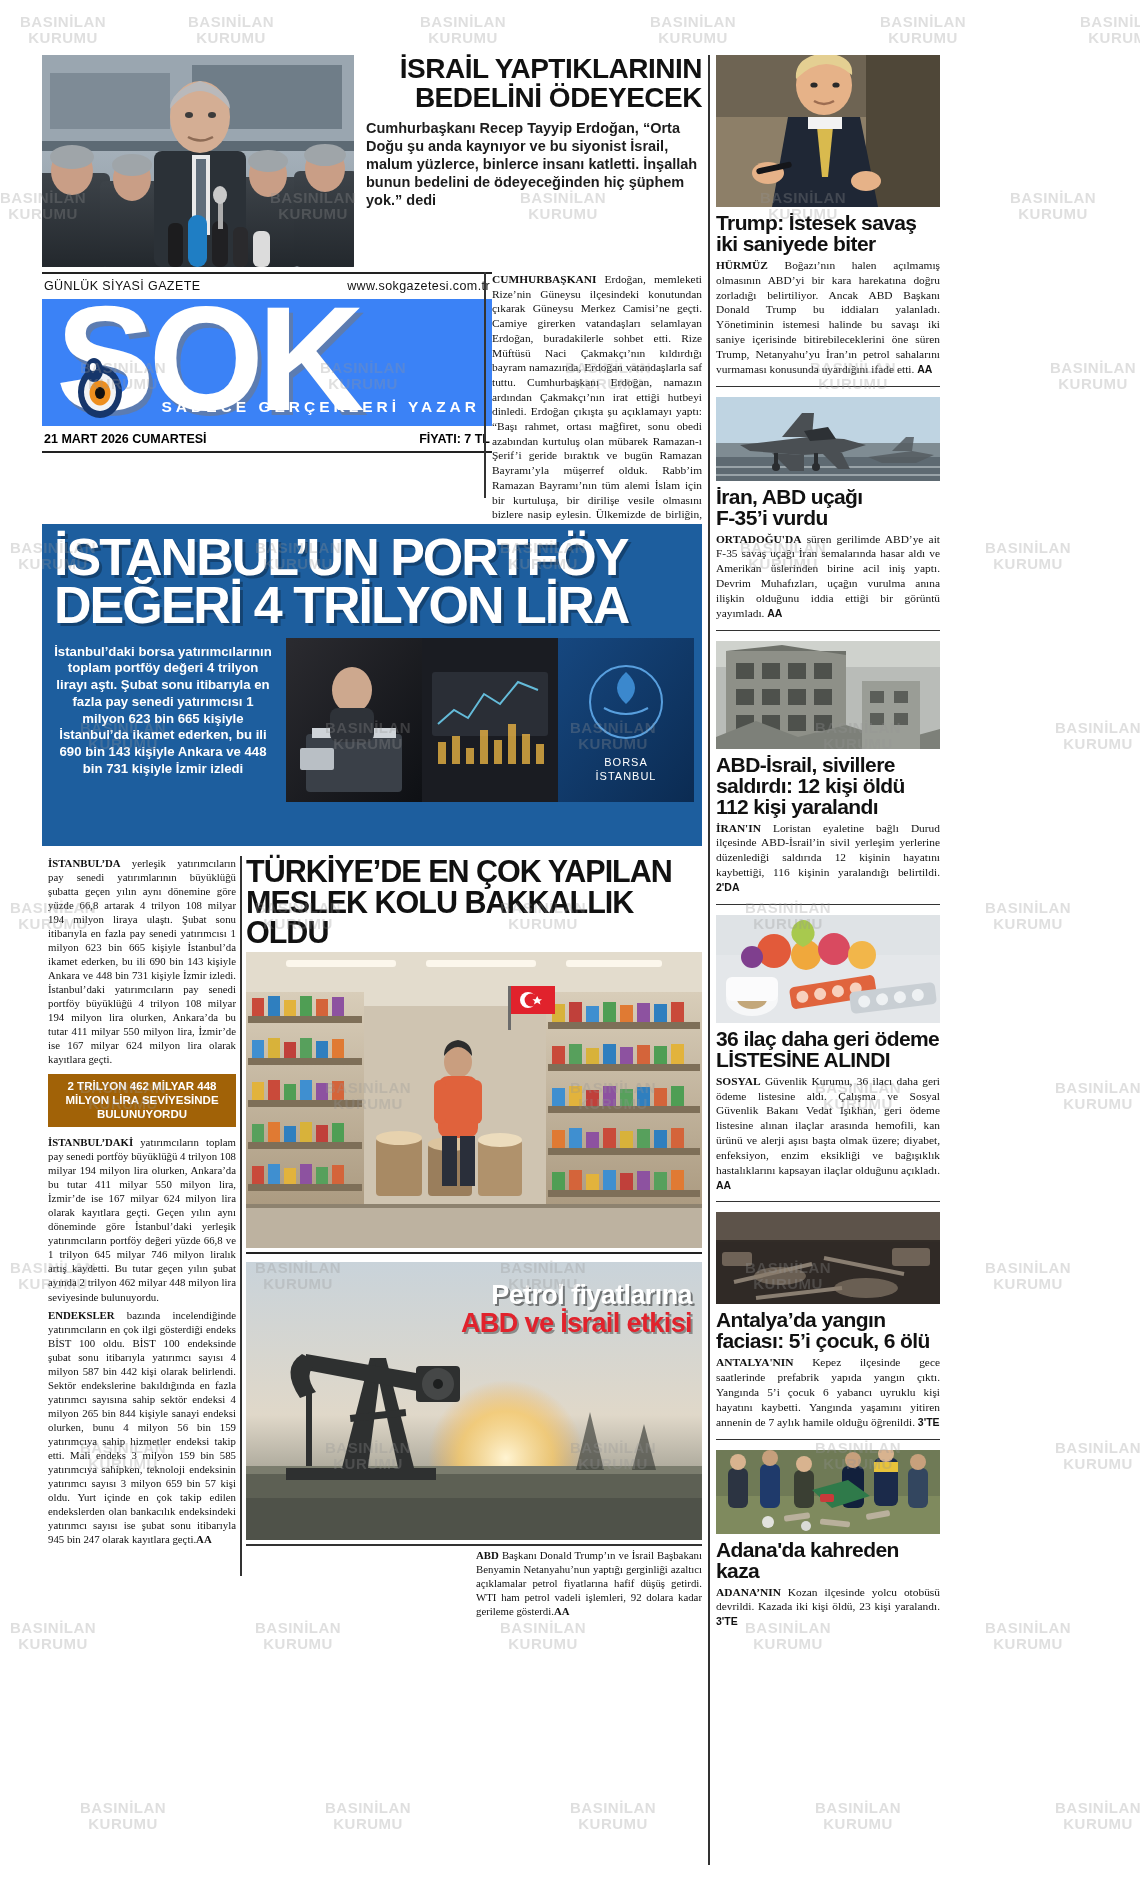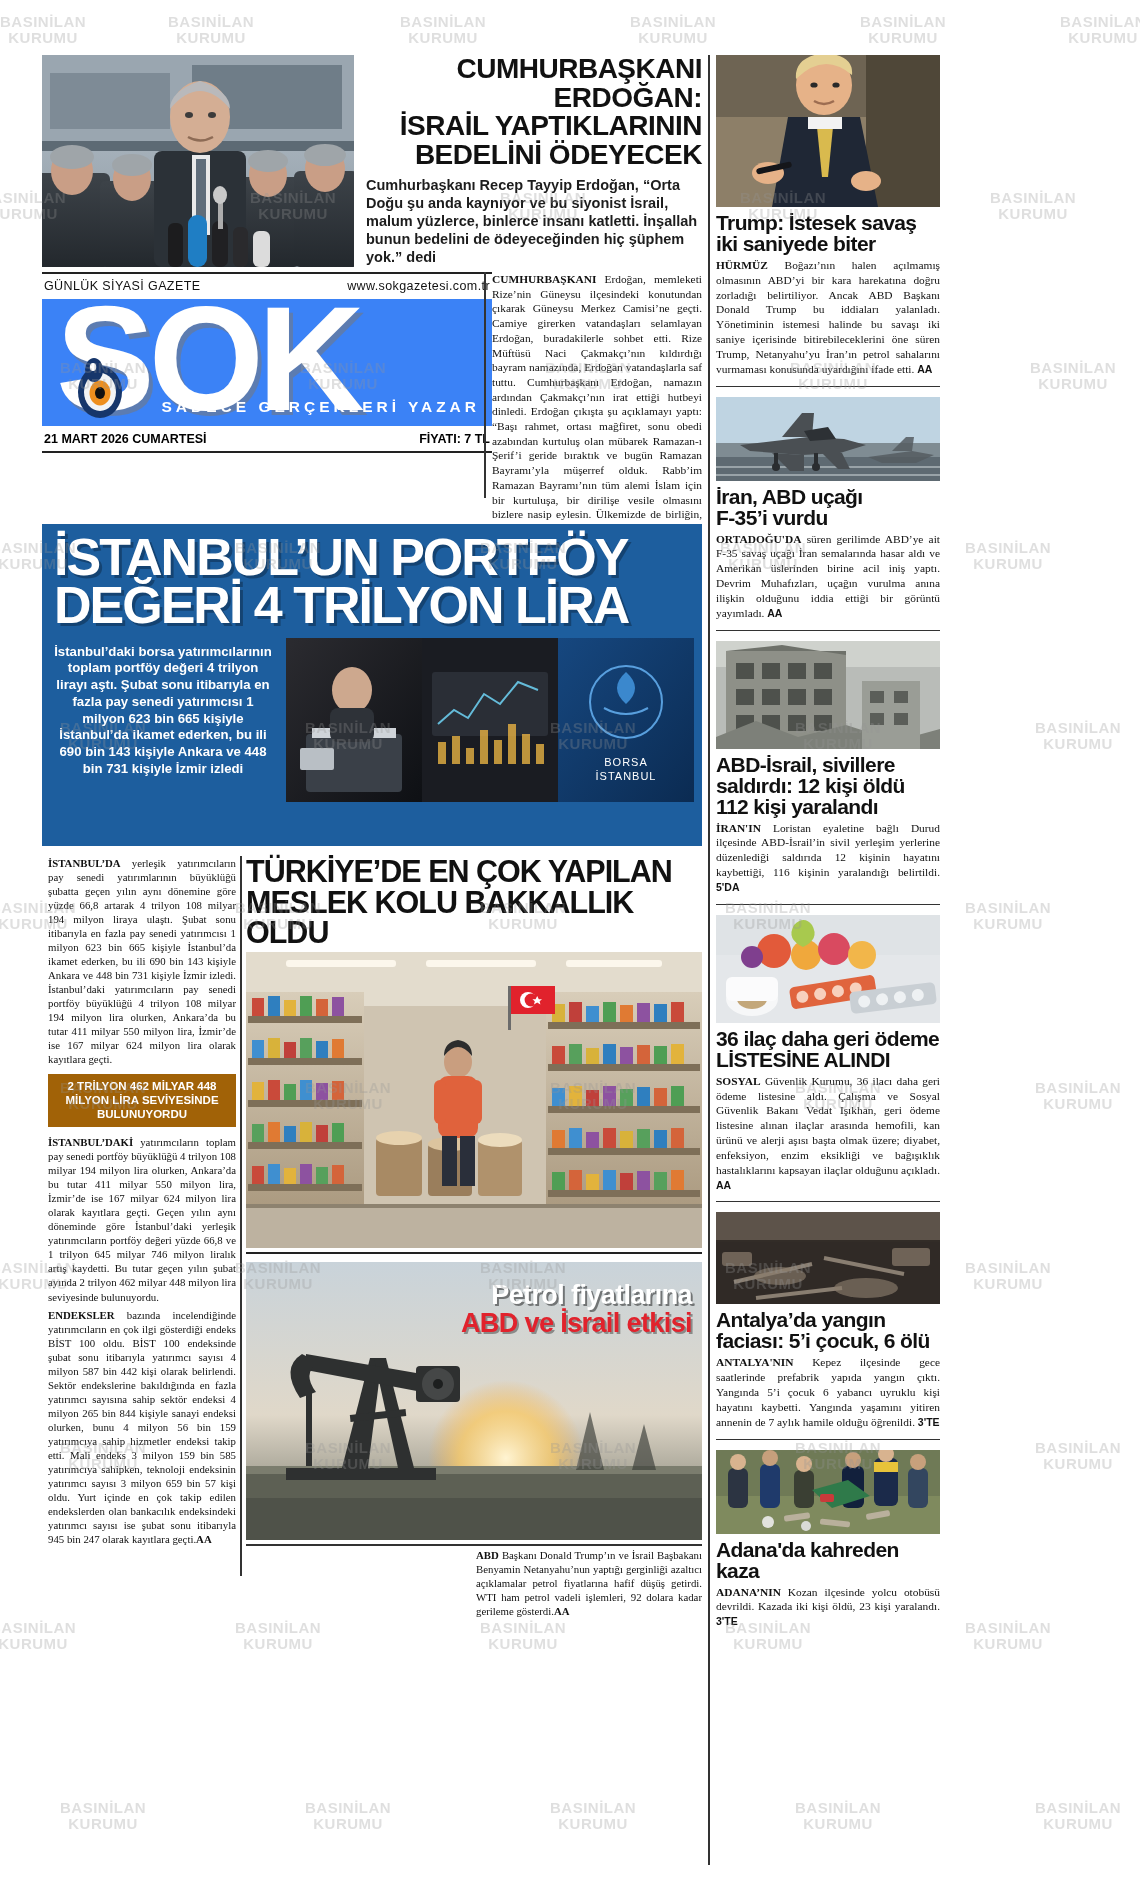--- a/index.html
+++ b/index.html
@@ -5,21 +5,21 @@
   * { box-sizing: border-box; margin: 0; padding: 0; }
   body {
     width: 1140px; height: 1900px;
     background: #ffffff;
     font-family: "Liberation Sans", sans-serif;
     position: relative;
     overflow: hidden;
   }
 
   
-  .wm-layer { position:absolute; inset:0; pointer-events:none; z-index:40; }
+  .wm-layer { position:absolute; inset:0; pointer-events:none; z-index:40;margin-left:20px; }
   .wm { position:absolute; text-align:center; color:rgba(150,150,150,.30);
         font-family:"Liberation Sans",sans-serif; font-weight:bold; font-size:15px;
         line-height:1.05; letter-spacing:.5px; white-space:nowrap; }
   .wm .b { display:block; }
 
   
   .page { position:absolute; inset:0; padding:8px; }
 
   
   .topband { position:absolute; left:42px; top:55px; width:660px; height:212px; display:flex; }
@@ -179,21 +179,20 @@
           <rect x="191" y="172" width="15" height="40" rx="6" fill="#2a2a2d"></rect>
           <rect x="211" y="176" width="17" height="36" rx="6" fill="#dcdcdc"></rect>
           <rect x="176" y="140" width="5" height="34" fill="#adadad"></rect>
           <ellipse cx="178" cy="140" rx="7" ry="9" fill="#c9c9c9"></ellipse>
         </g>
       </svg>
     </div>
 
     <div class="top-head">
       <div class="hl-big">
-        <span class="l">CUMHURBAŞKANI ERDOĞAN:</span>
         <span class="l">İSRAİL YAPTIKLARININ</span>
         <span class="l">BEDELİNİ ÖDEYECEK</span>
       </div>
       <div class="hl-sub">Cumhurbaşkanı Recep Tayyip Erdoğan, “Orta Doğu şu anda kaynıyor ve bu siyonist İsrail, malum yüzlerce, binlerce insanı katletti. İnşallah bunun bedelini de ödeyeceğinden hiç şüphem yok.” dedi</div>
     </div>
   </div>
 
   <div class="mast-wrap">
     <div class="mast-rule"></div>
     <div class="mast-line">
@@ -604,21 +603,21 @@
               <rect x="178" y="72" width="14" height="12"></rect>
           </g>
         </svg>
       </div>
       <div class="r-hl">
         <span class="l">ABD-İsrail, sivillere</span>
         <span class="l">saldırdı: 12 kişi öldü</span>
         <span class="l">112 kişi yaralandı</span>
       </div>
       <div class="r-body">
-        <b>İRAN'IN</b><span> Loristan eyaletine bağlı Durud ilçesinde ABD-İsrail’in sivil yerleşim yerlerine düzenlediği saldırıda 12 kişinin hayatını kaybettiği, 116 kişinin yaralandığı belirtildi. </span><span class="ref">5'DA</span>
+        <b>İRAN'IN</b><span> Loristan eyaletine bağlı Durud ilçesinde ABD-İsrail’in sivil yerleşim yerlerine düzenlediği saldırıda 12 kişinin hayatını kaybettiği, 116 kişinin yaralandığı belirtildi. </span><span class="ref">2'DA</span>
       </div>
       <div class="r-rule"></div>
     </div>
 
     <div class="r-item">
       <div class="r-img" style="height:108px">
         <svg width="224" height="108" viewBox="0 0 224 108" preserveAspectRatio="none">
           <rect width="224" height="108" fill="#e4e7ea"></rect>
           <rect x="0" y="0" width="224" height="40" fill="#dfe3e6"></rect>
 

